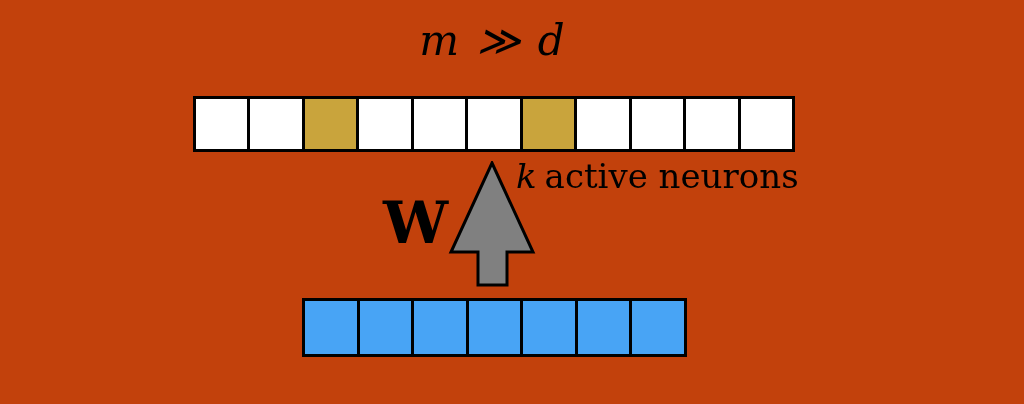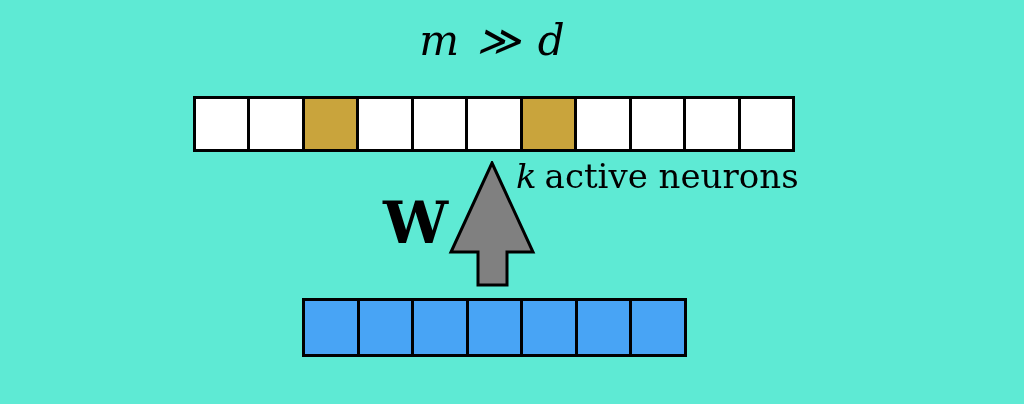--- a/index.html
+++ b/index.html
@@ -4,21 +4,21 @@
 <style>
   html, body {
     margin: 0;
     padding: 0;
     background: #ffffff;
   }
   .canvas {
     position: relative;
     width: 1024px;
     height: 404px;
-    background: #5eead4;
+    background: #c2410c;
     overflow: hidden;
     font-family: "DejaVu Serif", serif;
     color: #000000;
   }
   .formula {
     position: absolute;
     left: 373px;
     top: 16px;
     width: 240px;
     text-align: center;

